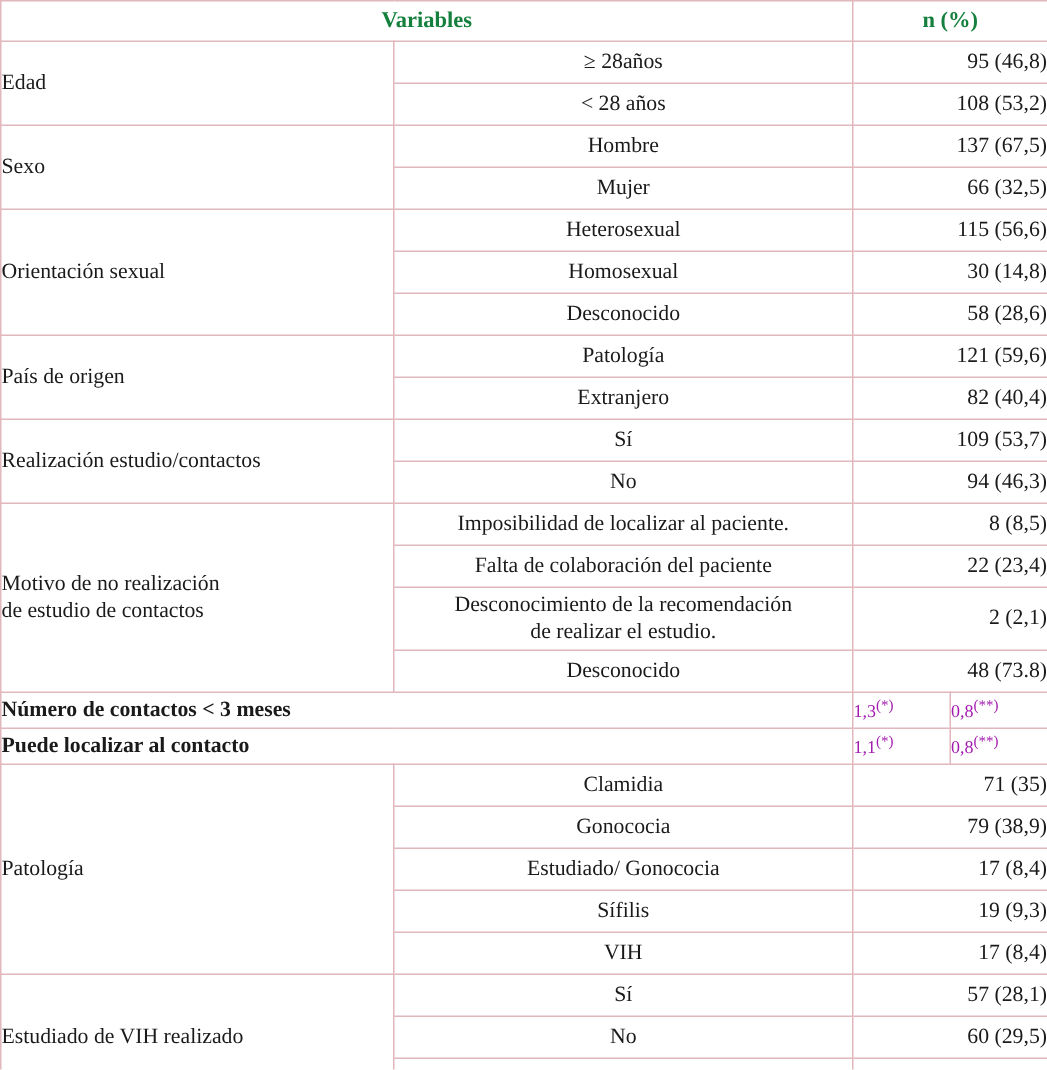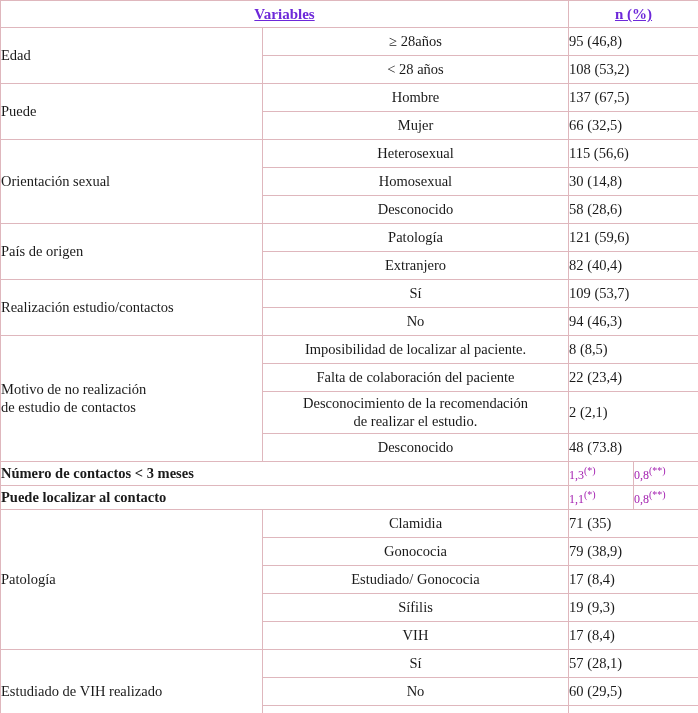--- a/index.html
+++ b/index.html
@@ -22,28 +22,27 @@
   }
   table.data-table td,
   table.data-table th {
     border: 1px solid #dfb7bd;
     padding: 0;
     vertical-align: middle;
     background: #ffffff;
   }
   
   .hdr {
-    color: #6d28d9;
+    color: #15803d;
     font-family: "Liberation Serif", serif;
     font-size: 15px;
     text-align: center;
     height: 26px;
     line-height: 26px;
     white-space: nowrap;
-    text-decoration: underline;
   }
   
   .cat {
     font-family: "Liberation Serif", serif;
     font-weight: normal;
     font-size: 14.5px;
     color: #1a1a1a;
     padding: 2px 8px 2px 10px;
     line-height: 1.18;
     text-align: left;
@@ -58,21 +57,21 @@
     line-height: 1.18;
     text-align: center;
     height: 28px;
   }
   .lvl-line { display: block; }
   
   .val {
     font-family: "Liberation Serif", serif;
     font-size: 14.5px;
     color: #1a1a1a;
-    text-align: left;
+    text-align: right;
     padding: 2px 4px;
     height: 28px;
     white-space: nowrap;
   }
   
   .statlabel {
     font-family: "Liberation Serif", serif;
     font-weight: bold;
     font-size: 14.5px;
     color: #1a1a1a;
@@ -119,21 +118,21 @@
     </tr>
     <tr>
       <td class="lvl">
         <span class="lvl-line">&lt; 28 años</span>
       </td>
       <td class="val" colspan="2">108 (53,2)</td>
     </tr>
 
     <tr>
       <td class="cat" rowspan="2">
-        <span class="cat-line">Puede</span>
+        <span class="cat-line">Sexo</span>
       </td>
       <td class="lvl">
         <span class="lvl-line">Hombre</span>
       </td>
       <td class="val" colspan="2">137 (67,5)</td>
     </tr>
     <tr>
       <td class="lvl">
         <span class="lvl-line">Mujer</span>
       </td>

